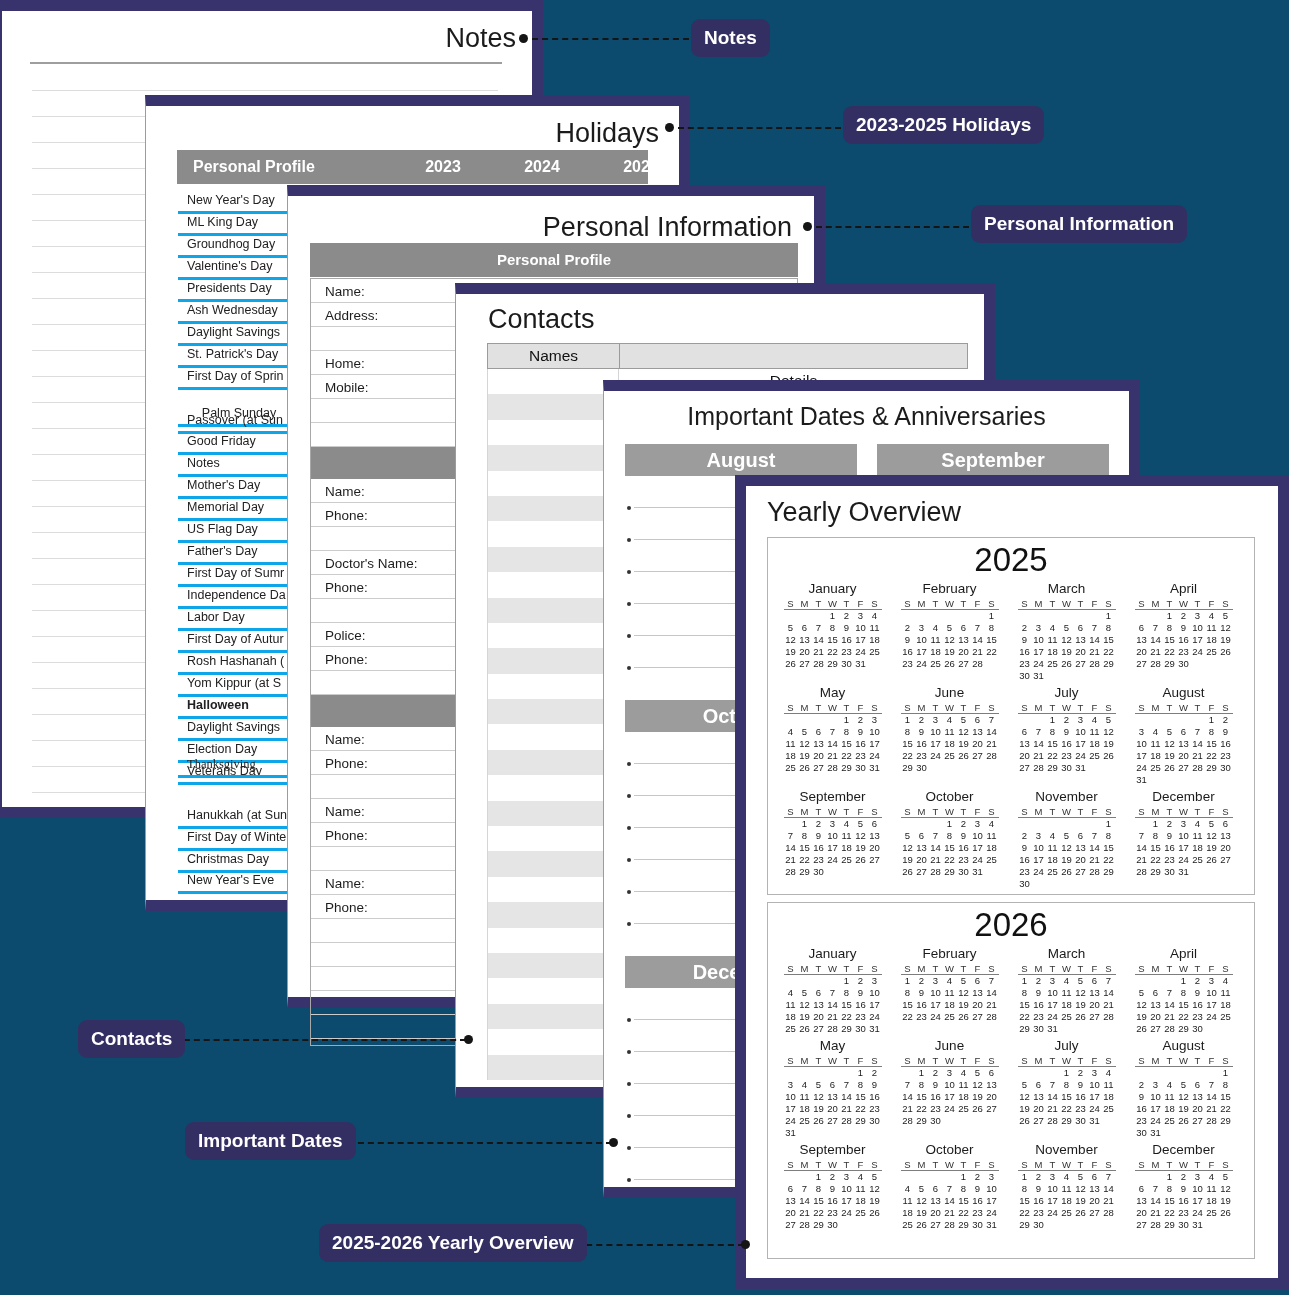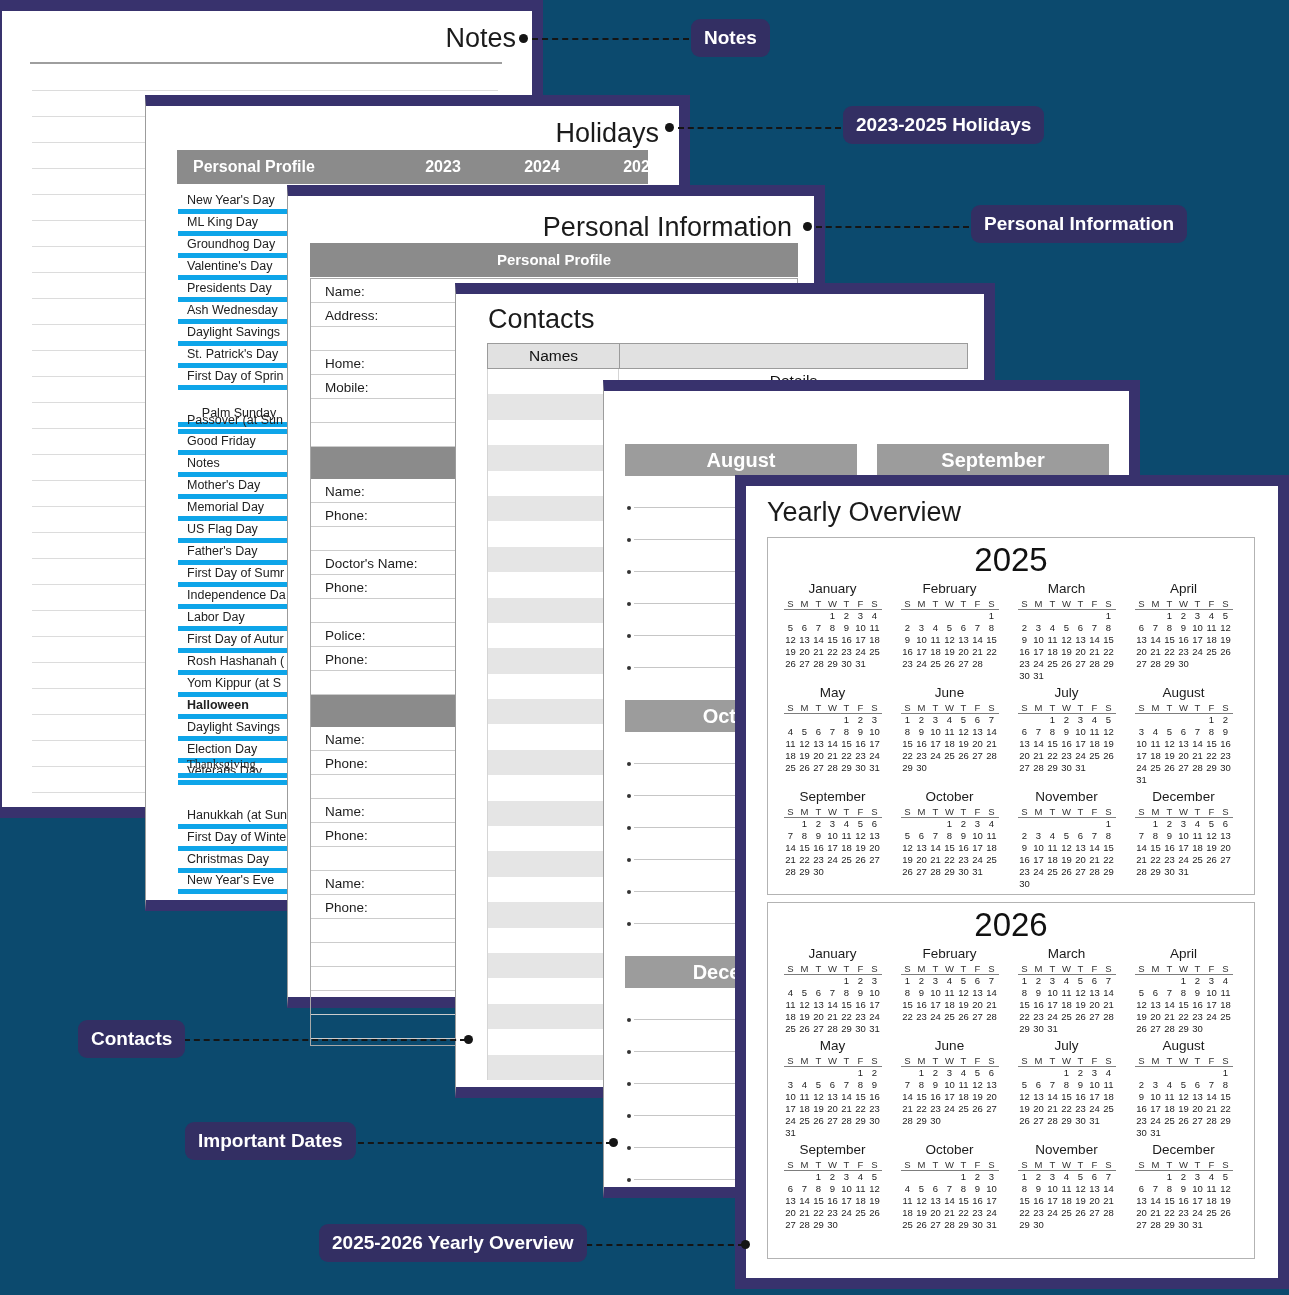--- a/index.html
+++ b/index.html
@@ -15,21 +15,21 @@
   .notes-topline{position:absolute;left:28px;top:51px;width:472px;border-top:2px solid #9e9e9e;}
   .note-line{position:absolute;left:30px;width:466px;border-top:1px solid #dcdcdc;}
 
   
   .holidays{left:145px;top:95px;width:545px;height:816px;}
   .holidays-title{top:12px;right:20px;}
   .hol-bar{position:absolute;left:31px;top:44px;width:471px;height:34px;background:#8b8b8b;color:#fff;font-weight:bold;font-size:16px;line-height:34px;}
   .hol-bar-label{position:absolute;left:16px;}
   .hol-year{position:absolute;width:64px;text-align:center;}
   .hol-year.y1{left:234px}.hol-year.y2{left:333px}.hol-year.y3{left:432px}
-  .holiday-row{position:absolute;left:32px;width:113px;height:21px;font-size:12.5px;color:#222;padding-left:9px;border-bottom:5px solid #0ea5e9;white-space:nowrap;overflow:hidden;}
+  .holiday-row{position:absolute;left:32px;width:113px;height:21px;font-size:12.5px;color:#222;padding-left:9px;border-bottom:3px solid #0ea5e9;white-space:nowrap;overflow:hidden;}
 
   
   .pinfo{left:287px;top:185px;width:538px;height:823px;}
   .pinfo-title{top:16px;right:22px;}
   .pi-bar1{position:absolute;left:22px;top:47px;width:488px;height:34px;background:#8b8b8b;color:#fff;font-weight:bold;font-size:15px;text-align:center;line-height:34px;}
   .pi-box{position:absolute;left:22px;top:82px;width:488px;height:768px;border:1px solid #a8a8a8;overflow:hidden;}
   .pi-row{height:24px;border-bottom:1px solid #ccc;font-size:13.5px;color:#1d1d1d;padding:5px 0 0 14px;}
   .pi-bar{height:32px;background:#8b8b8b;}
 
   
@@ -314,20 +314,21 @@
           </div>
           <div class="c-row">
             <div class="names-cell"></div>
             <div class="details-cell"></div>
           </div>
         </div>
     </div>
   </div>
 
   <div class="page overlap impdates">
+    <div class="imp-title">Important Dates &amp; Anniversaries</div>
     <div class="imp-col left" id="imp-left">
         <div class="imp-bar">August</div>
         <div class="imp-slot lined"></div>
         <div class="imp-slot lined"></div>
         <div class="imp-slot lined"></div>
         <div class="imp-slot lined"></div>
         <div class="imp-slot lined"></div>
         <div class="imp-slot lined"></div>
         <div class="imp-slot"></div>
         <div class="imp-bar">October</div>

